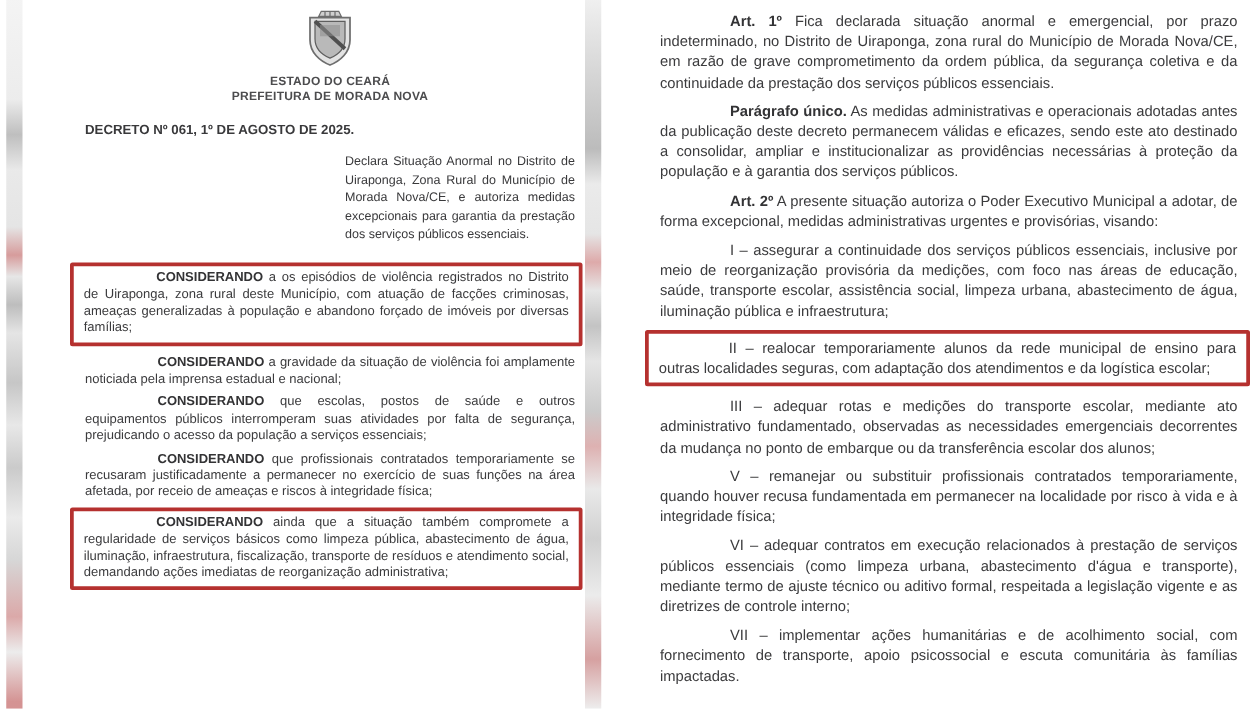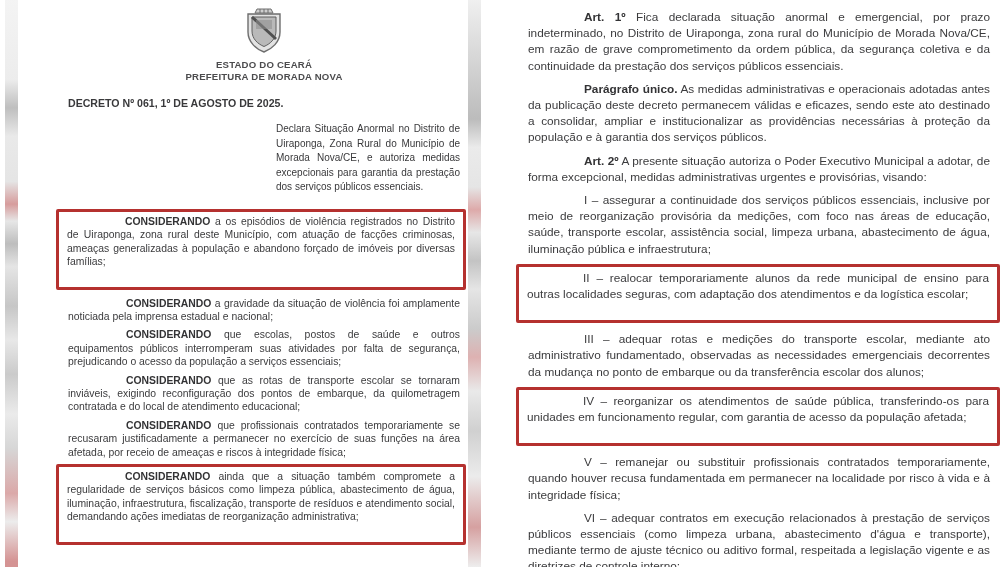--- a/index.html
+++ b/index.html
@@ -32,21 +32,21 @@
   .ementa{margin:13px 0 0 auto;width:184px;font-weight:normal;font-size:10px;line-height:14.6px;text-align:justify;color:#39393b;}
 
   .paras{text-align:justify;}
   .pl-paras{margin-top:14px;font-size:10.4px;line-height:13.4px;}
   .pl-paras .para{margin:0 0 5px 0;text-indent:58px;}
   .pr-content{position:absolute;left:38px;width:462px;top:9px;font-size:11.8px;line-height:16.2px;}
   .pr-content .para{margin:0 0 7px 0;text-indent:56px;}
   .para strong{font-weight:bold;color:#333335;}
   .para.highlight{
     border:3px solid var(--red);border-radius:2px;
-    padding:3px 8px 18px 8px;
+    padding:3px 8px 4px 8px;
   }
   .pl-paras .para.highlight{margin:2px -6px 7px -12px;}
   .pr-content .para.highlight{margin:1px -10px 8px -12px;}
 </style>
 </head>
 <body>
 
 <div class="scan-edge edge-left"></div>
 <div class="scan-edge edge-mid"></div>
 
@@ -67,33 +67,31 @@
     <div class="org-block">
       <div>ESTADO DO CEARÁ</div>
       <div>PREFEITURA DE MORADA NOVA</div>
     </div>
     <div class="decree-line">DECRETO Nº 061, 1º DE AGOSTO DE 2025.</div>
     <div class="ementa">Declara Situação Anormal no Distrito de Uiraponga, Zona Rural do Município de Morada Nova/CE, e autoriza medidas excepcionais para garantia da prestação dos serviços públicos essenciais.</div>
     <div class="paras pl-paras">
         <div class="para highlight"><strong>CONSIDERANDO</strong> a os episódios de violência registrados no Distrito de Uiraponga, zona rural deste Município, com atuação de facções criminosas, ameaças generalizadas à população e abandono forçado de imóveis por diversas famílias;</div>
         <div class="para"><strong>CONSIDERANDO</strong> a gravidade da situação de violência foi amplamente noticiada pela imprensa estadual e nacional;</div>
         <div class="para"><strong>CONSIDERANDO</strong> que escolas, postos de saúde e outros equipamentos públicos interromperam suas atividades por falta de segurança, prejudicando o acesso da população a serviços essenciais;</div>
-        <div class="para"><strong>CONSIDERANDO</strong> que as rotas de transporte escolar se tornaram inviáveis, exigindo reconfiguração dos pontos de embarque, da quilometragem contratada e do local de atendimento educacional;</div>
         <div class="para"><strong>CONSIDERANDO</strong> que profissionais contratados temporariamente se recusaram justificadamente a permanecer no exercício de suas funções na área afetada, por receio de ameaças e riscos à integridade física;</div>
         <div class="para highlight"><strong>CONSIDERANDO</strong> ainda que a situação também compromete a regularidade de serviços básicos como limpeza pública, abastecimento de água, iluminação, infraestrutura, fiscalização, transporte de resíduos e atendimento social, demandando ações imediatas de reorganização administrativa;</div>
       </div>
   </div>
 </div>
 
 <div class="page page-right">
   <div class="paras pr-content">
       <div class="para"><strong>Art. 1º</strong> Fica declarada situação anormal e emergencial, por prazo indeterminado, no Distrito de Uiraponga, zona rural do Município de Morada Nova/CE, em razão de grave comprometimento da ordem pública, da segurança coletiva e da continuidade da prestação dos serviços públicos essenciais.</div>
       <div class="para"><strong>Parágrafo único.</strong> As medidas administrativas e operacionais adotadas antes da publicação deste decreto permanecem válidas e eficazes, sendo este ato destinado a consolidar, ampliar e institucionalizar as providências necessárias à proteção da população e à garantia dos serviços públicos.</div>
       <div class="para"><strong>Art. 2º</strong> A presente situação autoriza o Poder Executivo Municipal a adotar, de forma excepcional, medidas administrativas urgentes e provisórias, visando:</div>
       <div class="para">I – assegurar a continuidade dos serviços públicos essenciais, inclusive por meio de reorganização provisória da medições, com foco nas áreas de educação, saúde, transporte escolar, assistência social, limpeza urbana, abastecimento de água, iluminação pública e infraestrutura;</div>
       <div class="para highlight">II – realocar temporariamente alunos da rede municipal de ensino para outras localidades seguras, com adaptação dos atendimentos e da logística escolar;</div>
       <div class="para">III – adequar rotas e medições do transporte escolar, mediante ato administrativo fundamentado, observadas as necessidades emergenciais decorrentes da mudança no ponto de embarque ou da transferência escolar dos alunos;</div>
-      <div class="para highlight">IV – reorganizar os atendimentos de saúde pública, transferindo-os para unidades em funcionamento regular, com garantia de acesso da população afetada;</div>
       <div class="para">V – remanejar ou substituir profissionais contratados temporariamente, quando houver recusa fundamentada em permanecer na localidade por risco à vida e à integridade física;</div>
       <div class="para">VI – adequar contratos em execução relacionados à prestação de serviços públicos essenciais (como limpeza urbana, abastecimento d'água e transporte), mediante termo de ajuste técnico ou aditivo formal, respeitada a legislação vigente e as diretrizes de controle interno;</div>
       <div class="para">VII – implementar ações humanitárias e de acolhimento social, com fornecimento de transporte, apoio psicossocial e escuta comunitária às famílias impactadas.</div>
     </div>
 </div>
 
 </body></html>

